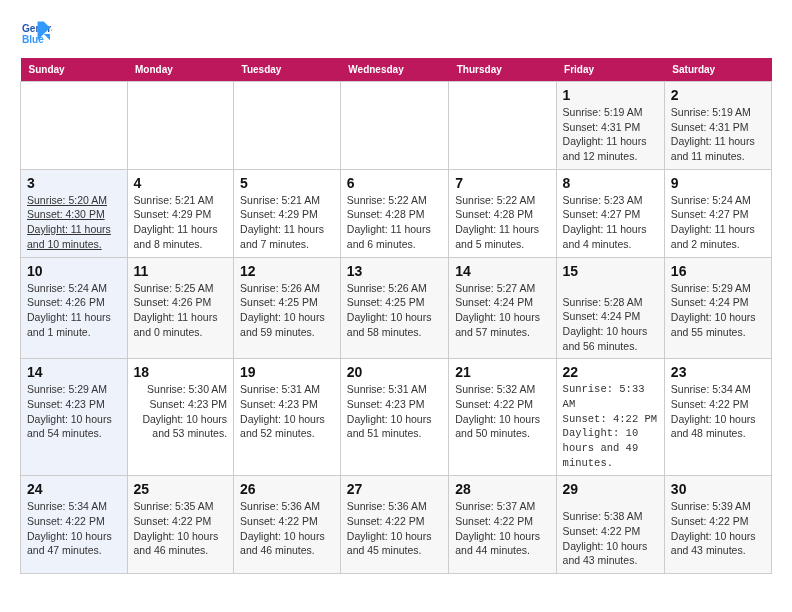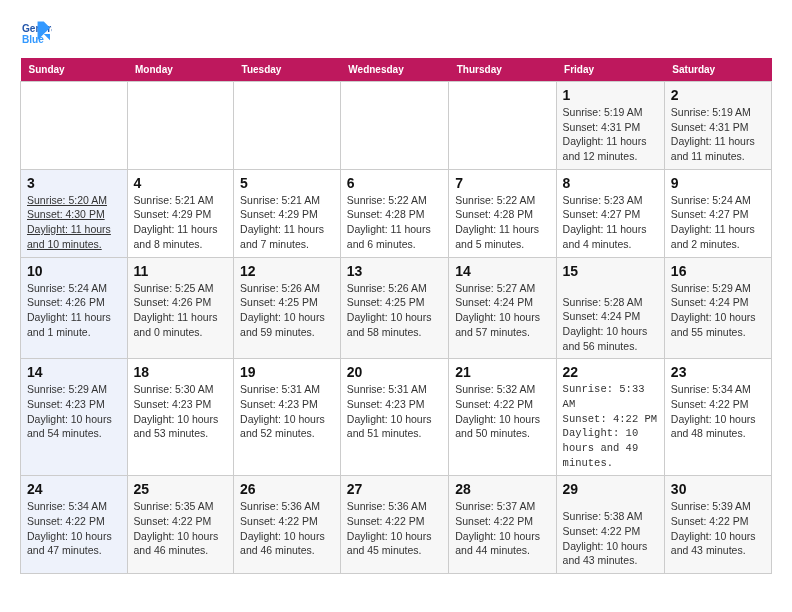--- a/index.html
+++ b/index.html
@@ -176,21 +176,21 @@
         </tr>
         <tr>
           <td>
             <span class="day-num">14</span>
             <div class="day-info" style="white-space: pre-line;">Sunrise: 5:29 AM
 Sunset: 4:23 PM
 Daylight: 10 hours and 54 minutes.</div>
           </td>
           <td>
             <span class="day-num">18</span>
-            <div class="day-info" style="white-space: pre-line;">Sunrise: 5:30 AM
+            <div class="day-info" style="white-space: pre-line; text-align: right;">Sunrise: 5:30 AM
 Sunset: 4:23 PM
 Daylight: 10 hours and 53 minutes.</div>
           </td>
           <td>
             <span class="day-num">19</span>
             <div class="day-info" style="white-space: pre-line;">Sunrise: 5:31 AM
 Sunset: 4:23 PM
 Daylight: 10 hours and 52 minutes.</div>
           </td>
           <td>

